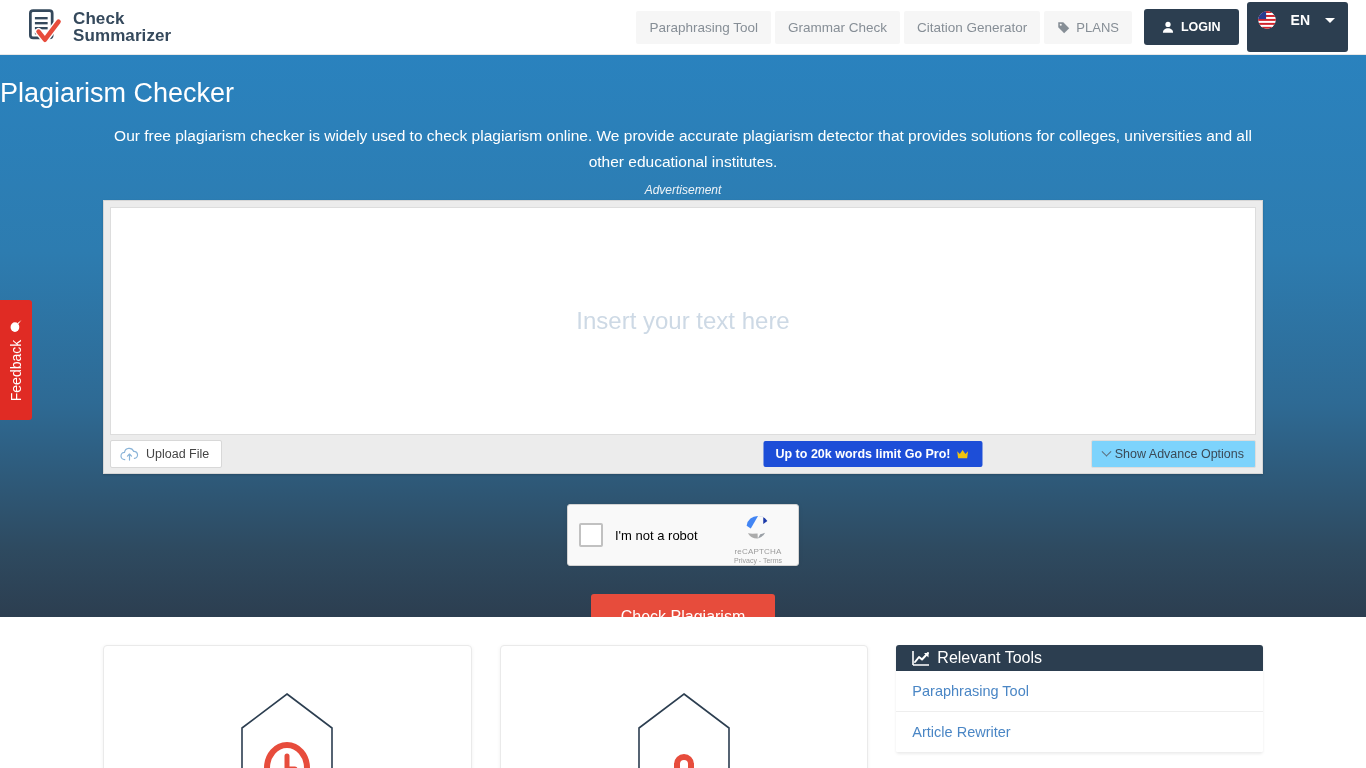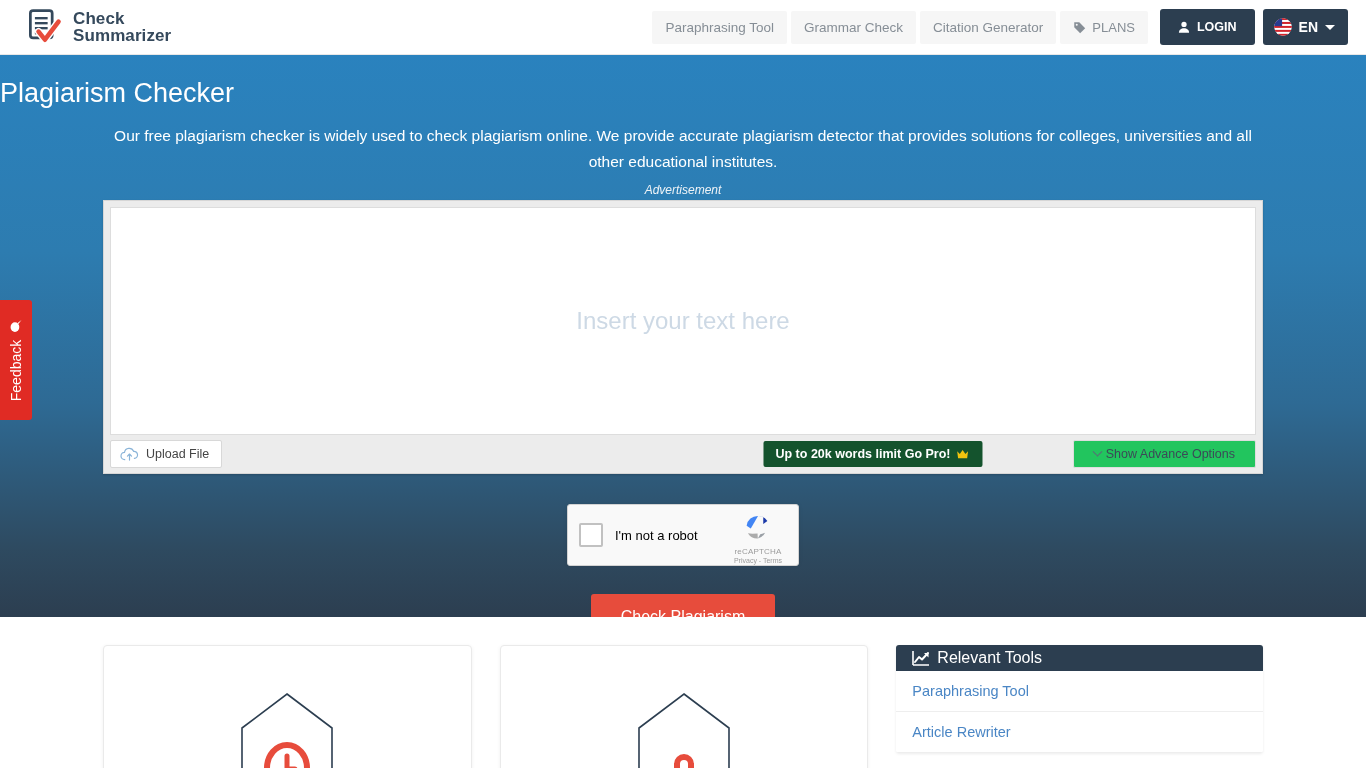--- a/index.html
+++ b/index.html
@@ -69,26 +69,26 @@
     align-items: center;
     gap: 7px;
     cursor: pointer;
     white-space: nowrap;
   }
   .btn-lang {
     background: #2c3e50;
     color: #ffffff;
     font-size: 14px;
     font-weight: bold;
-    padding: 9px 13px 9px 11px;
+    padding: 9px 13px 23px 11px;
     border-radius: 3px;
     margin-left: 4px;
     display: flex;
     align-items: center;
-    gap: 7px;
+    gap: 15px;
     cursor: pointer;
   }
   .caret {
     width: 0; height: 0;
     border-left: 5px solid transparent;
     border-right: 5px solid transparent;
     border-top: 5px solid #ffffff;
     display: inline-block;
   }
   .flag {
@@ -183,39 +183,39 @@
     text-align: center;
     font-size: 13px;
     color: #3b4a57;
     pointer-events: none;
   }
   .gopro-btn {
     position: absolute;
     left: 50%;
     transform: translateX(-50%);
     margin-left: 190px;
-    background: #14532d;
+    background: #1d4ed8;
     color: #ffffff;
     font-size: 12.5px;
     font-weight: bold;
     height: 26px;
     padding: 0 12px;
     display: flex;
     align-items: center;
     gap: 6px;
     border-radius: 2px;
     cursor: pointer;
     white-space: nowrap;
   }
   .advance-btn {
     margin-left: auto;
-    background: #22c55e;
+    background: #7dd3fc;
     border: 1px solid #ddd;
     height: 28px;
-    padding: 0 20px;
+    padding: 0 11px;
     display: flex;
     align-items: center;
     gap: 5px;
     font-size: 12.5px;
     color: #3b4a57;
     cursor: pointer;
     border-radius: 2px;
   }
   .chev-down {
     display:inline-block;

